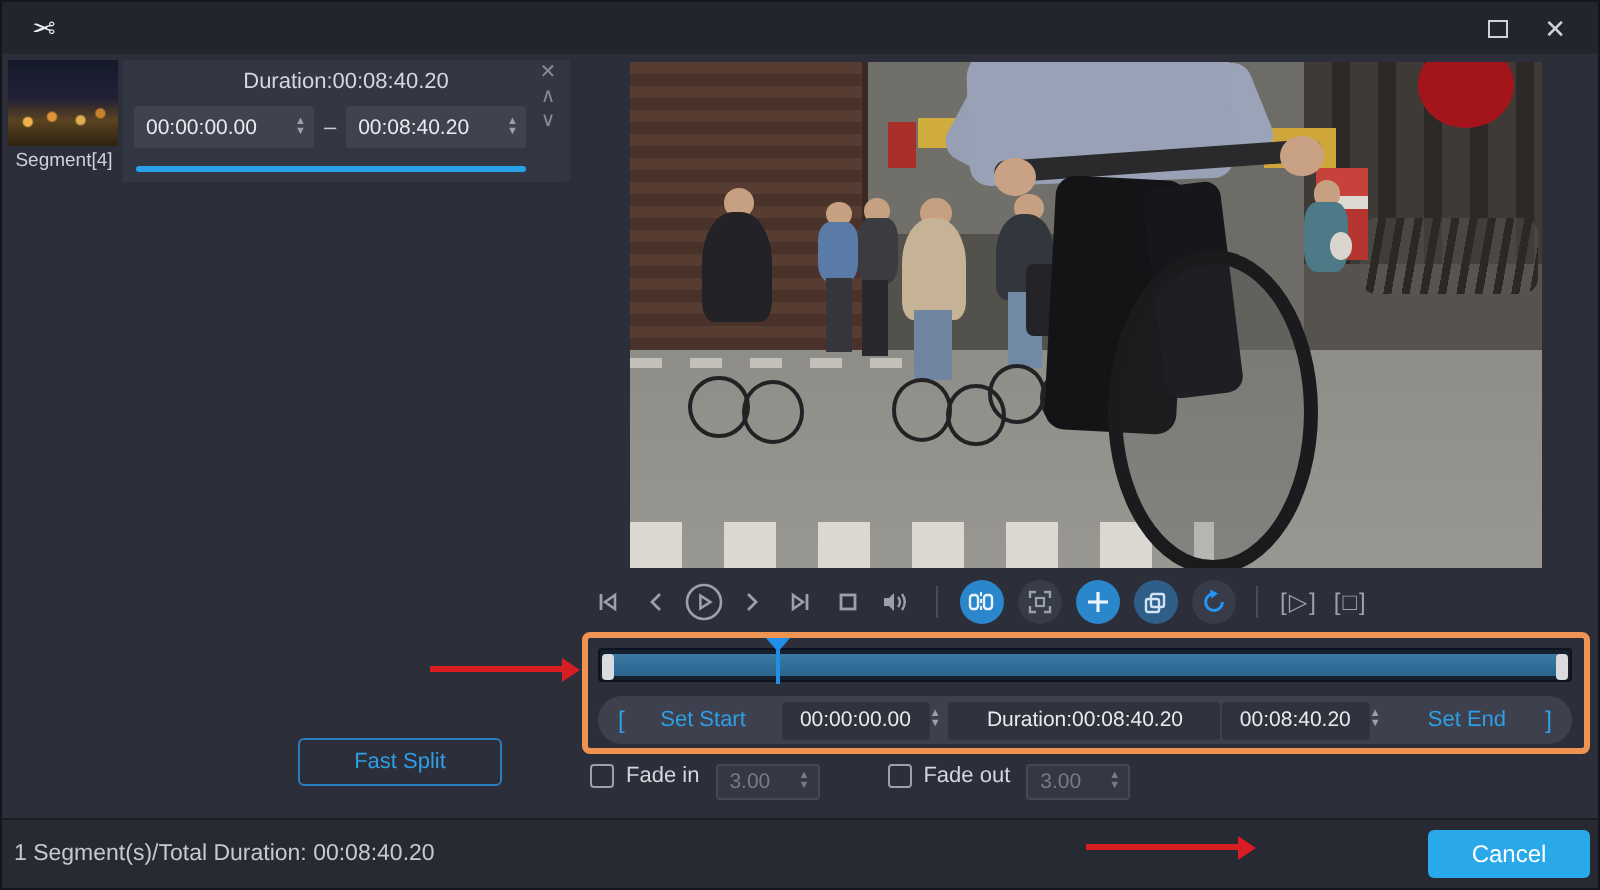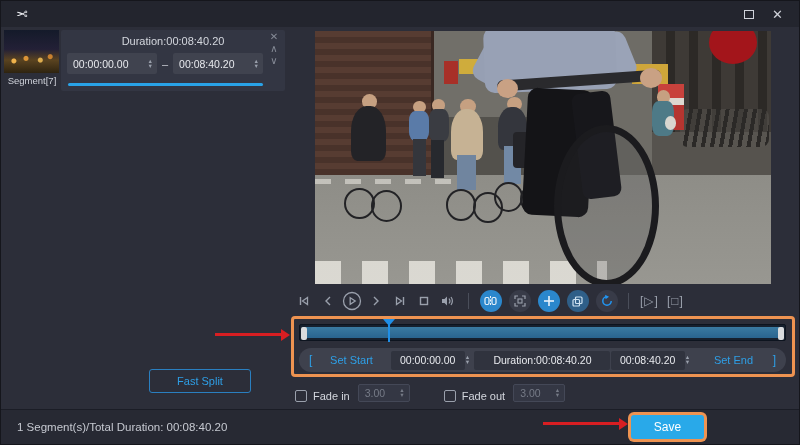--- a/index.html
+++ b/index.html
@@ -112,61 +112,61 @@
   .tl-playhead-line { position:absolute; left:88px; top:0; width:2px; height:17px; background:#1f8fe8; }
   .tl-playhead-tri { position:absolute; left:83px; top:-6px; width:0; height:0; border-left:6px solid transparent; border-right:6px solid transparent; border-top:7px solid #1f8fe8; }
   .setbar { position:absolute; left:5px; top:29px; width:487px; height:24px; background:#3e414d; border-radius:12px; display:flex; align-items:center; justify-content:space-between; padding:0 10px; }
   .setbar .brk { color:#2e9fe6; font-size:12px; }
   .setbar .setlbl { color:#2e9fe6; font-size:11px; width:78px; text-align:center; }
   .sb-field { width:74px; height:19px; background:#30333e; border-radius:2px; display:flex; align-items:center; }
   .sb-field .tval { flex:1; text-align:center; font-size:10.5px; color:#e8eaee; }
   .sb-dur { width:136px; height:19px; background:#30333e; border-radius:2px; display:flex; align-items:center; justify-content:center; font-size:10.5px; color:#e8eaee; }
 
   
-  .fade-row { position:absolute; left:294px; top:381px; width:500px; height:20px; display:flex; align-items:flex-end; }
+  .fade-row { position:absolute; left:294px; top:381px; width:500px; height:20px; display:flex; align-items:flex-start; }
   .cb { width:12px; height:12px; border:1px solid #9aa0ac; border-radius:2px; background:transparent; }
   .fade-lbl { font-size:11px; color:#d4d7de; margin:0 8px 0 6px; }
   .fade-spin { width:52px; height:18px; background:#343744; border:1px solid #444857; border-radius:2px; display:flex; align-items:center; }
   .fade-spin .tval { flex:1; padding-left:6px; font-size:10.5px; color:#767b87; }
   .fade-spin .spin span { color:#767b87; }
   .fade-gap { width:34px; }
 
   
   .outline-btn { position:absolute; height:24px; border:1px solid #2a7fc0; border-radius:3px; color:#2e9fe6; font-size:11px; display:flex; align-items:center; justify-content:center; background:transparent; }
   .btn-addseg { left:36px; top:368px; width:105px; }
   .btn-fastsplit { left:148px; top:368px; width:102px; }
 
   
   .red-arrow { position:absolute; height:3px; background:#d81e22; }
   .red-arrow::after { content:""; position:absolute; right:-9px; top:-4.5px; border-left:9px solid #d81e22; border-top:6px solid transparent; border-bottom:6px solid transparent; }
   .arrow-timeline { left:214px; top:332px; width:66px; }
   .arrow-save { left:542px; top:421px; width:76px; }
 
   
   .statusbar { position:absolute; left:0; top:408px; width:800px; height:37px; background:#272933; border-top:1px solid #1b1d26; }
-  .status-text { position:absolute; left:16px; top:11px; font-size:11.5px; color:#c6c9d1; }
+  .status-text { position:absolute; left:6px; top:11px; font-size:11.5px; color:#c6c9d1; }
   .solid-btn { position:absolute; top:5px; height:24px; background:#29a9e9; border:none; border-radius:3px; color:#fff; font-size:12px; font-family:"Liberation Sans", sans-serif; }
   .btn-save { left:630px; width:73px; box-shadow:0 0 0 3px #ee9351; }
   .btn-cancel { left:713px; width:81px; }
 </style>
 </head>
 <body>
 
 <div class="window">
 
   <div class="titlebar">
     <span class="app-icon">✂</span>
     <span class="win-btns">
       <span class="max-box"></span>
       <span class="close-x">✕</span>
     </span>
   </div>
 
   <div class="thumb"></div>
-  <div class="seg-label">Segment[7]</div>
+  <div class="seg-label">Segment[4]</div>
   <div class="seg-card">
     <div class="seg-duration">Duration:00:08:40.20</div>
     <div class="seg-times">
       <span class="tfield">
         <span class="tval">00:00:00.00</span>
         <span class="spin">
             <span>▲</span>
             <span>▼</span>
           </span>
       </span>
@@ -367,17 +367,17 @@
         </span>
     </span>
   </div>
 
   <button class="outline-btn btn-fastsplit">Fast Split</button>
 
   <div class="red-arrow arrow-timeline"></div>
 
   <div class="statusbar">
     <span class="status-text">1 Segment(s)/Total Duration: 00:08:40.20</span>
-    <button class="solid-btn btn-save">Save</button>
+    <button class="solid-btn btn-cancel">Cancel</button>
   </div>
   <div class="red-arrow arrow-save"></div>
 
 </div>
 
 </body></html>

